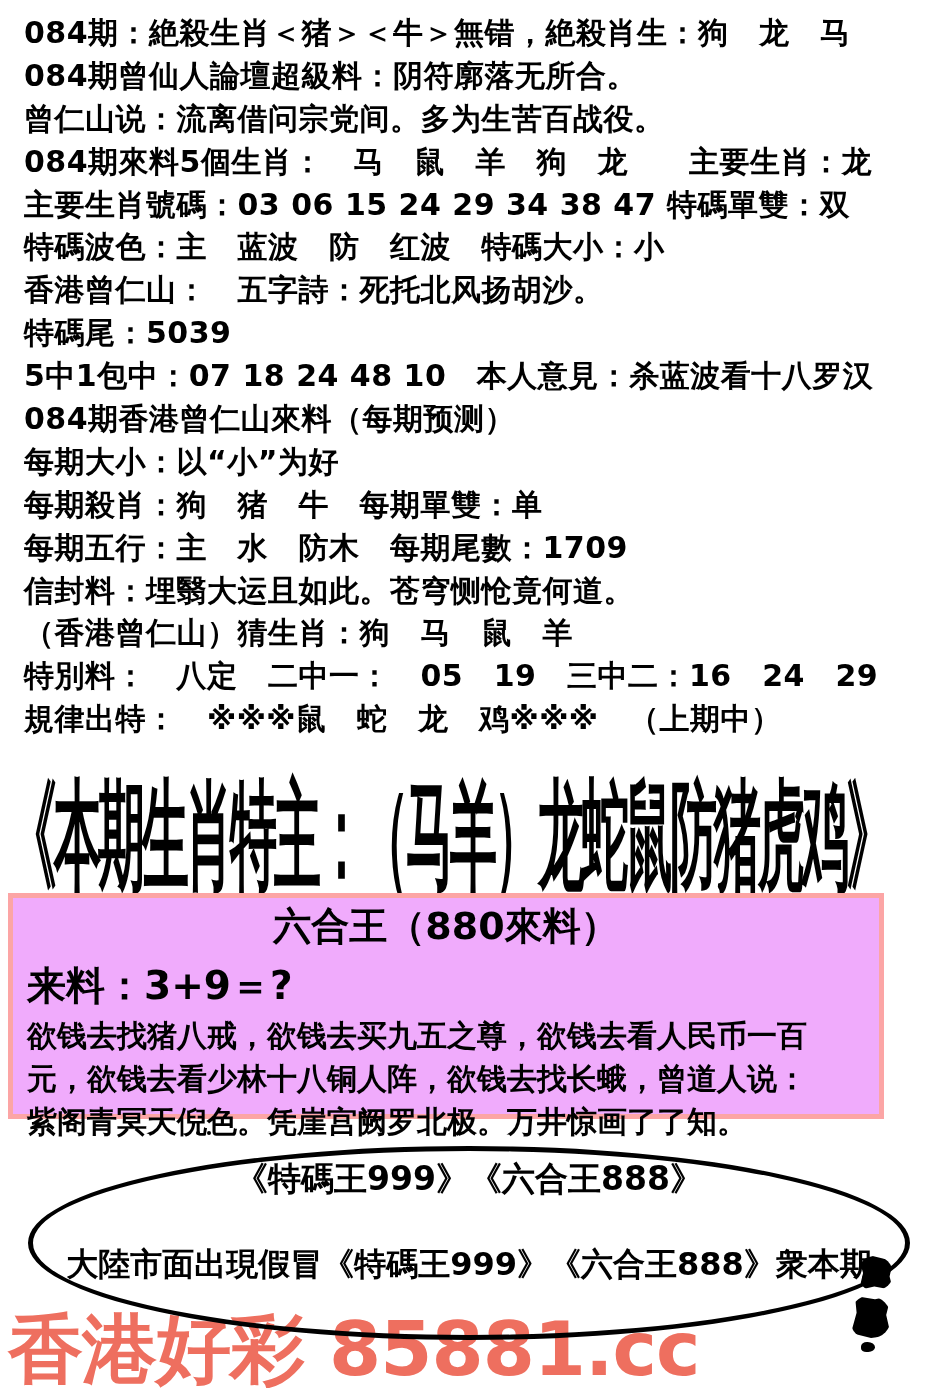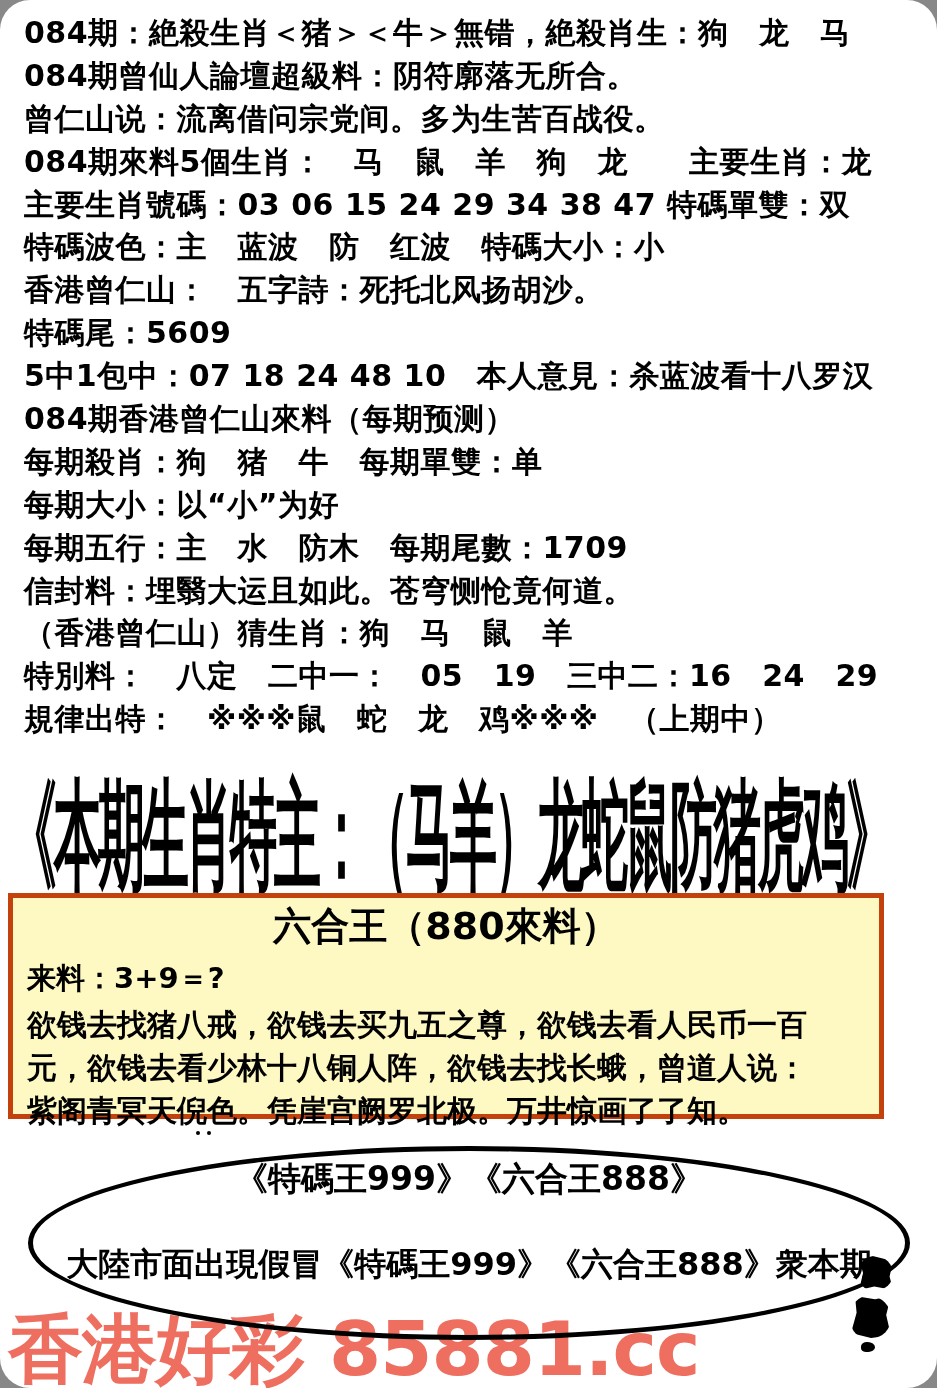--- a/index.html
+++ b/index.html
@@ -1,43 +1,42 @@
 <!DOCTYPE html>
 <html><head>
 <meta charset="utf-8">
 <style>
   html,body { margin:0; padding:0; background:#888; }
   .page {
     position:relative; width:937px; height:1388px; margin:0 auto;
     background:#ffffff; color:#000;
     font-family:"DejaVu Sans","Liberation Sans",sans-serif;
     overflow:hidden;
-    border-radius:30px;
   }
   
   .toplines { position:absolute; top:12px; left:24px; right:6px; }
   .tline {
     height:42.9px; display:flex; align-items:center;
     font-size:30px; font-weight:600; white-space:nowrap; letter-spacing:0.5px;
   }
   
   .headline {
     position:absolute; top:757px; left:10px; width:917px;
     font-size:47px; font-weight:700; letter-spacing:-3px; white-space:nowrap;
     transform:scaleY(2.55); transform-origin:top left;
   }
   
   .info-box {
     position:absolute; top:893px; left:8px; width:866px; height:216px;
-    border:5px solid #c2410c; background:#fef9c3;
+    border:5px solid #fca5a5; background:#f0abfc;
   }
   .box-title { text-align:center; font-size:38px; font-weight:700; margin-top:3px; white-space:nowrap; }
-  .box-clue  { font-size:29px; font-weight:600; margin:7px 16px 0 14px; white-space:nowrap; }
+  .box-clue  { font-size:39px; font-weight:600; margin:7px 16px 0 14px; white-space:nowrap; }
   .box-para  { margin:4px 0 0 14px; }
-  .box-para-line { font-size:30px; font-weight:600; line-height:43px; white-space:nowrap; }
+  .box-para-line { font-size:30px; font-weight:600; line-height:43px; white-space:nowrap;font-family:Liberation Mono, monospace; }
   
   .noise-dots { position:absolute; top:1131px; left:196px; width:16px; height:5px; }
   .noise-dots i { position:absolute; top:0; width:4px; height:4px; background:#000; border-radius:50%; }
   .noise-dots i:nth-child(2){ left:11px; }
   
   .notice-oval {
     position:absolute; top:1146px; left:28px; width:872px; height:184px;
     border:5px solid #000; border-radius:50%; z-index:3; background:transparent;
   }
   .oval-line { position:absolute; left:0; right:0; text-align:center; font-weight:600; white-space:nowrap; }
@@ -66,25 +65,25 @@
 <div class="page">
 
   <div class="toplines">
     <div class="tline">084期：絶殺生肖＜猪＞＜牛＞無错，絶殺肖生：狗　龙　马</div>
     <div class="tline">084期曾仙人論壇超級料：阴符廓落无所合。</div>
     <div class="tline">曾仁山说：流离借问宗党间。多为生苦百战役。</div>
     <div class="tline">084期來料5個生肖：　马　鼠　羊　狗　龙　　主要生肖：龙</div>
     <div class="tline">主要生肖號碼：03 06 15 24 29 34 38 47 特碼單雙：双</div>
     <div class="tline">特碼波色：主　蓝波　防　红波　特碼大小：小</div>
     <div class="tline">香港曾仁山：　五字詩：死托北风扬胡沙。</div>
-    <div class="tline">特碼尾：5609</div>
+    <div class="tline">特碼尾：5039</div>
     <div class="tline">5中1包中：07 18 24 48 10　本人意見：杀蓝波看十八罗汉</div>
     <div class="tline">084期香港曾仁山來料（每期预测）</div>
+    <div class="tline">每期大小：以“小”为好</div>
     <div class="tline">每期殺肖：狗　猪　牛　每期單雙：单</div>
-    <div class="tline">每期大小：以“小”为好</div>
     <div class="tline">每期五行：主　水　防木　每期尾數：1709</div>
     <div class="tline">信封料：埋翳大运且如此。苍穹恻怆竟何道。</div>
     <div class="tline">（香港曾仁山）猜生肖：狗　马　鼠　羊</div>
     <div class="tline">特別料：　八定　二中一：　05　19　三中二：16　24　29</div>
     <div class="tline">規律出特：　※※※鼠　蛇　龙　鸡※※※　（上期中）</div>
   </div>
 
   <div class="headline">《本期生肖特主：（马羊）龙蛇鼠防猪虎鸡》</div>
 
   <div class="watermark">香港好彩 85881.cc</div>

